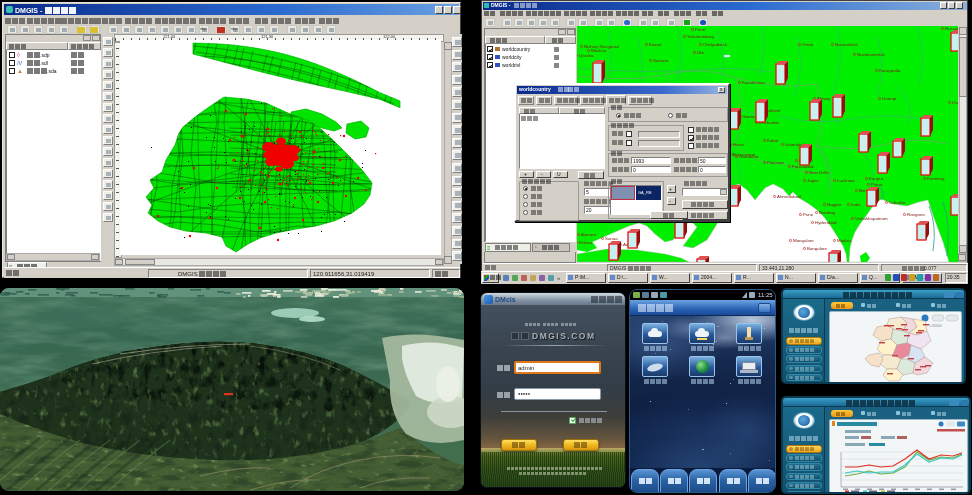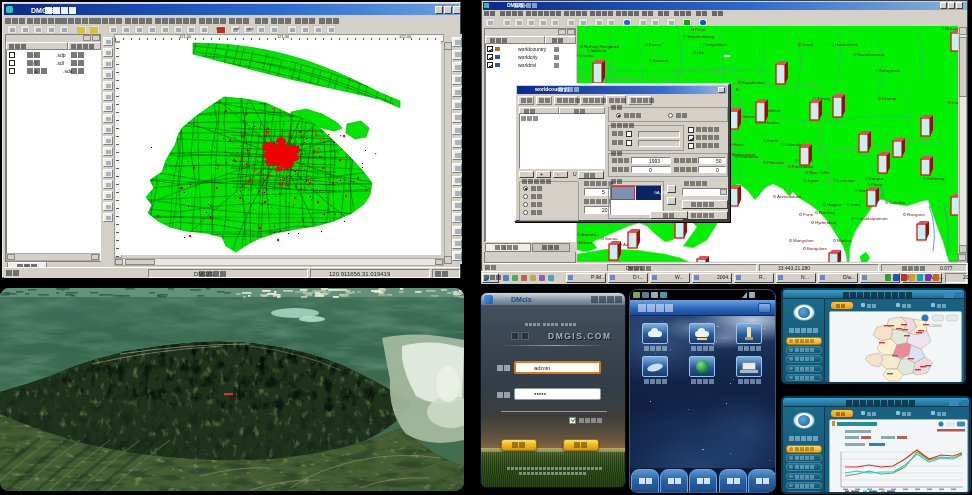--- a/index.html
+++ b/index.html
@@ -1,16 +1,16 @@
 <!DOCTYPE html>
 <html><head><meta charset="utf-8"><style>
 html,body{margin:0;padding:0;background:#000;width:972px;height:495px;overflow:hidden;
  font-family:"Liberation Sans",sans-serif;}
 div,span,b,i{position:absolute;box-sizing:border-box;}
-span{white-space:nowrap;line-height:1;margin-left:16px;}
+span{white-space:nowrap;line-height:1;}
 b,i{display:block;}
 svg{position:absolute;display:block;}
 </style></head><body>
 <div style="left:2px;top:2px;width:459px;height:276px;background:#d4d0c8;border:1px solid;border-color:#e8e4dc #404040 #404040 #e8e4dc;">
     <i style="left:1px;top:1px;width:455px;height:11px;background:linear-gradient(90deg,#0a2a8a,#2a6ad0 60%,#6aa0e0);"></i>
     <i style="left:3px;top:3px;width:7px;height:7px;background:#3ac0b0;border-radius:2px;"></i>
     <span style="left:12px;top:4px;font-size:7px;color:#fff;font-weight:bold;letter-spacing:0;">DMGIS -</span>
     <b style="left:42px;top:4px;width:31px;height:7px;background:repeating-linear-gradient(90deg,#fff 0 7px,transparent 7px 8px);opacity:0.95;"></b>
     <i style="left:432px;top:3px;width:8px;height:8px;background:#d4d0c8;border:1px solid;border-color:#fff #404040 #404040 #fff;"></i>
     <i style="left:441px;top:3px;width:8px;height:8px;background:#d4d0c8;border:1px solid;border-color:#fff #404040 #404040 #fff;"></i>

